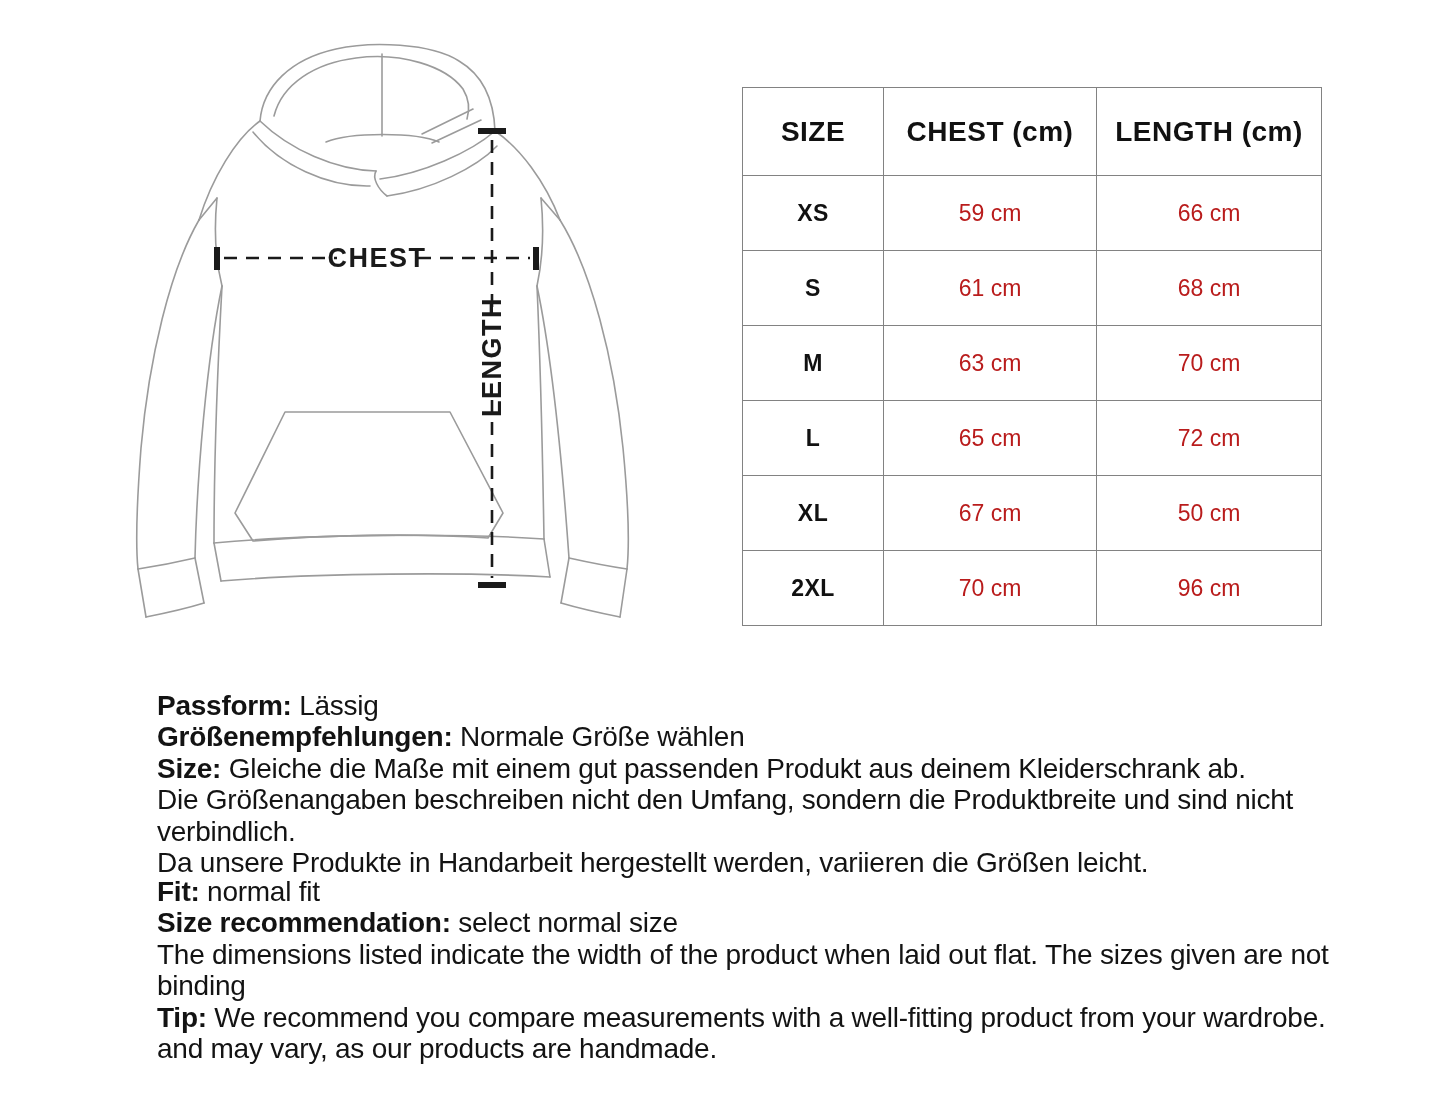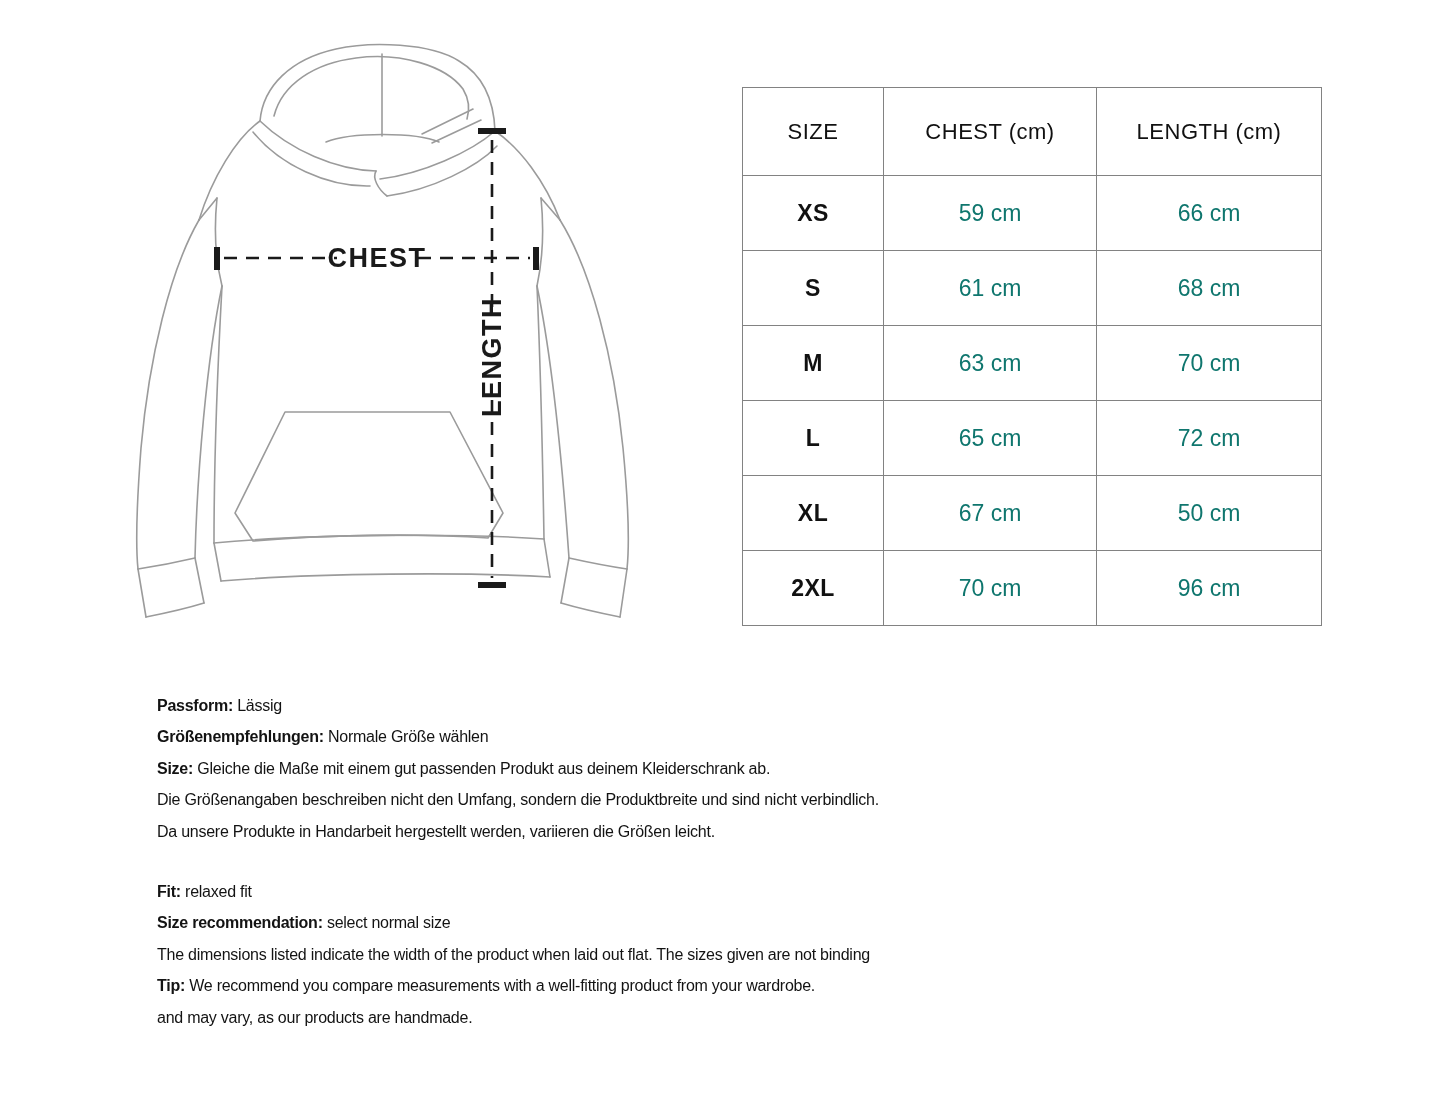--- a/index.html
+++ b/index.html
@@ -43,37 +43,37 @@
     table-layout: fixed;
   }
   .size-table th, .size-table td {
     border: 1px solid #828282;
     text-align: center;
     vertical-align: middle;
     background: #ffffff;
   }
   .size-table th {
     height: 88px;
-    font-size: 22px;
-    font-weight: 400;
+    font-size: 28px;
+    font-weight: 700;
     letter-spacing: 0.5px;
   }
   .size-table td { height: 75px; }
   .size-table td.col-size { font-weight: 700; font-size: 23px; letter-spacing: 0.5px; }
-  .size-table td.col-val { font-weight: 400; font-size: 23px; color: #0f766e; text-align: center; }
+  .size-table td.col-val { font-weight: 400; font-size: 23px; color: #b91c1c; text-align: center; }
   .size-table col.c-size { width: 141px; }
   .size-table col.c-chest { width: 213px; }
   .size-table col.c-length { width: 225px; }
 
   
   .notes {
     position: absolute;
     left: 157px;
     width: 1200px;
-    font-size: 16px;
+    font-size: 28px;
     line-height: 31.4px;
     letter-spacing: -0.25px;
     color: #131313;
   }
   .notes-de { top: 690px; }
   .notes-en { top: 876px; }
   .notes p { margin: 0; }
   .notes b { font-weight: 700; }
 </style>
 </head>
@@ -201,18 +201,18 @@
 
 <div class="notes notes-de">
   <p><b>Passform:</b><span> Lässig</span></p>
   <p><b>Größenempfehlungen:</b><span> Normale Größe wählen</span></p>
   <p><b>Size:</b><span> Gleiche die Maße mit einem gut passenden Produkt aus deinem Kleiderschrank ab.</span></p>
   <p><b></b><span>Die Größenangaben beschreiben nicht den Umfang, sondern die Produktbreite und sind nicht verbindlich.</span></p>
   <p><b></b><span>Da unsere Produkte in Handarbeit hergestellt werden, variieren die Größen leicht.</span></p>
 </div>
 
 <div class="notes notes-en">
-  <p><b>Fit:</b><span> relaxed fit</span></p>
+  <p><b>Fit:</b><span> normal fit</span></p>
   <p><b>Size recommendation:</b><span> select normal size</span></p>
   <p><b></b><span>The dimensions listed indicate the width of the product when laid out flat. The sizes given are not binding</span></p>
   <p><b>Tip:</b><span> We recommend you compare measurements with a well-fitting product from your wardrobe.</span></p>
   <p><b></b><span>and may vary, as our products are handmade.</span></p>
 </div>
 
 </body></html>

